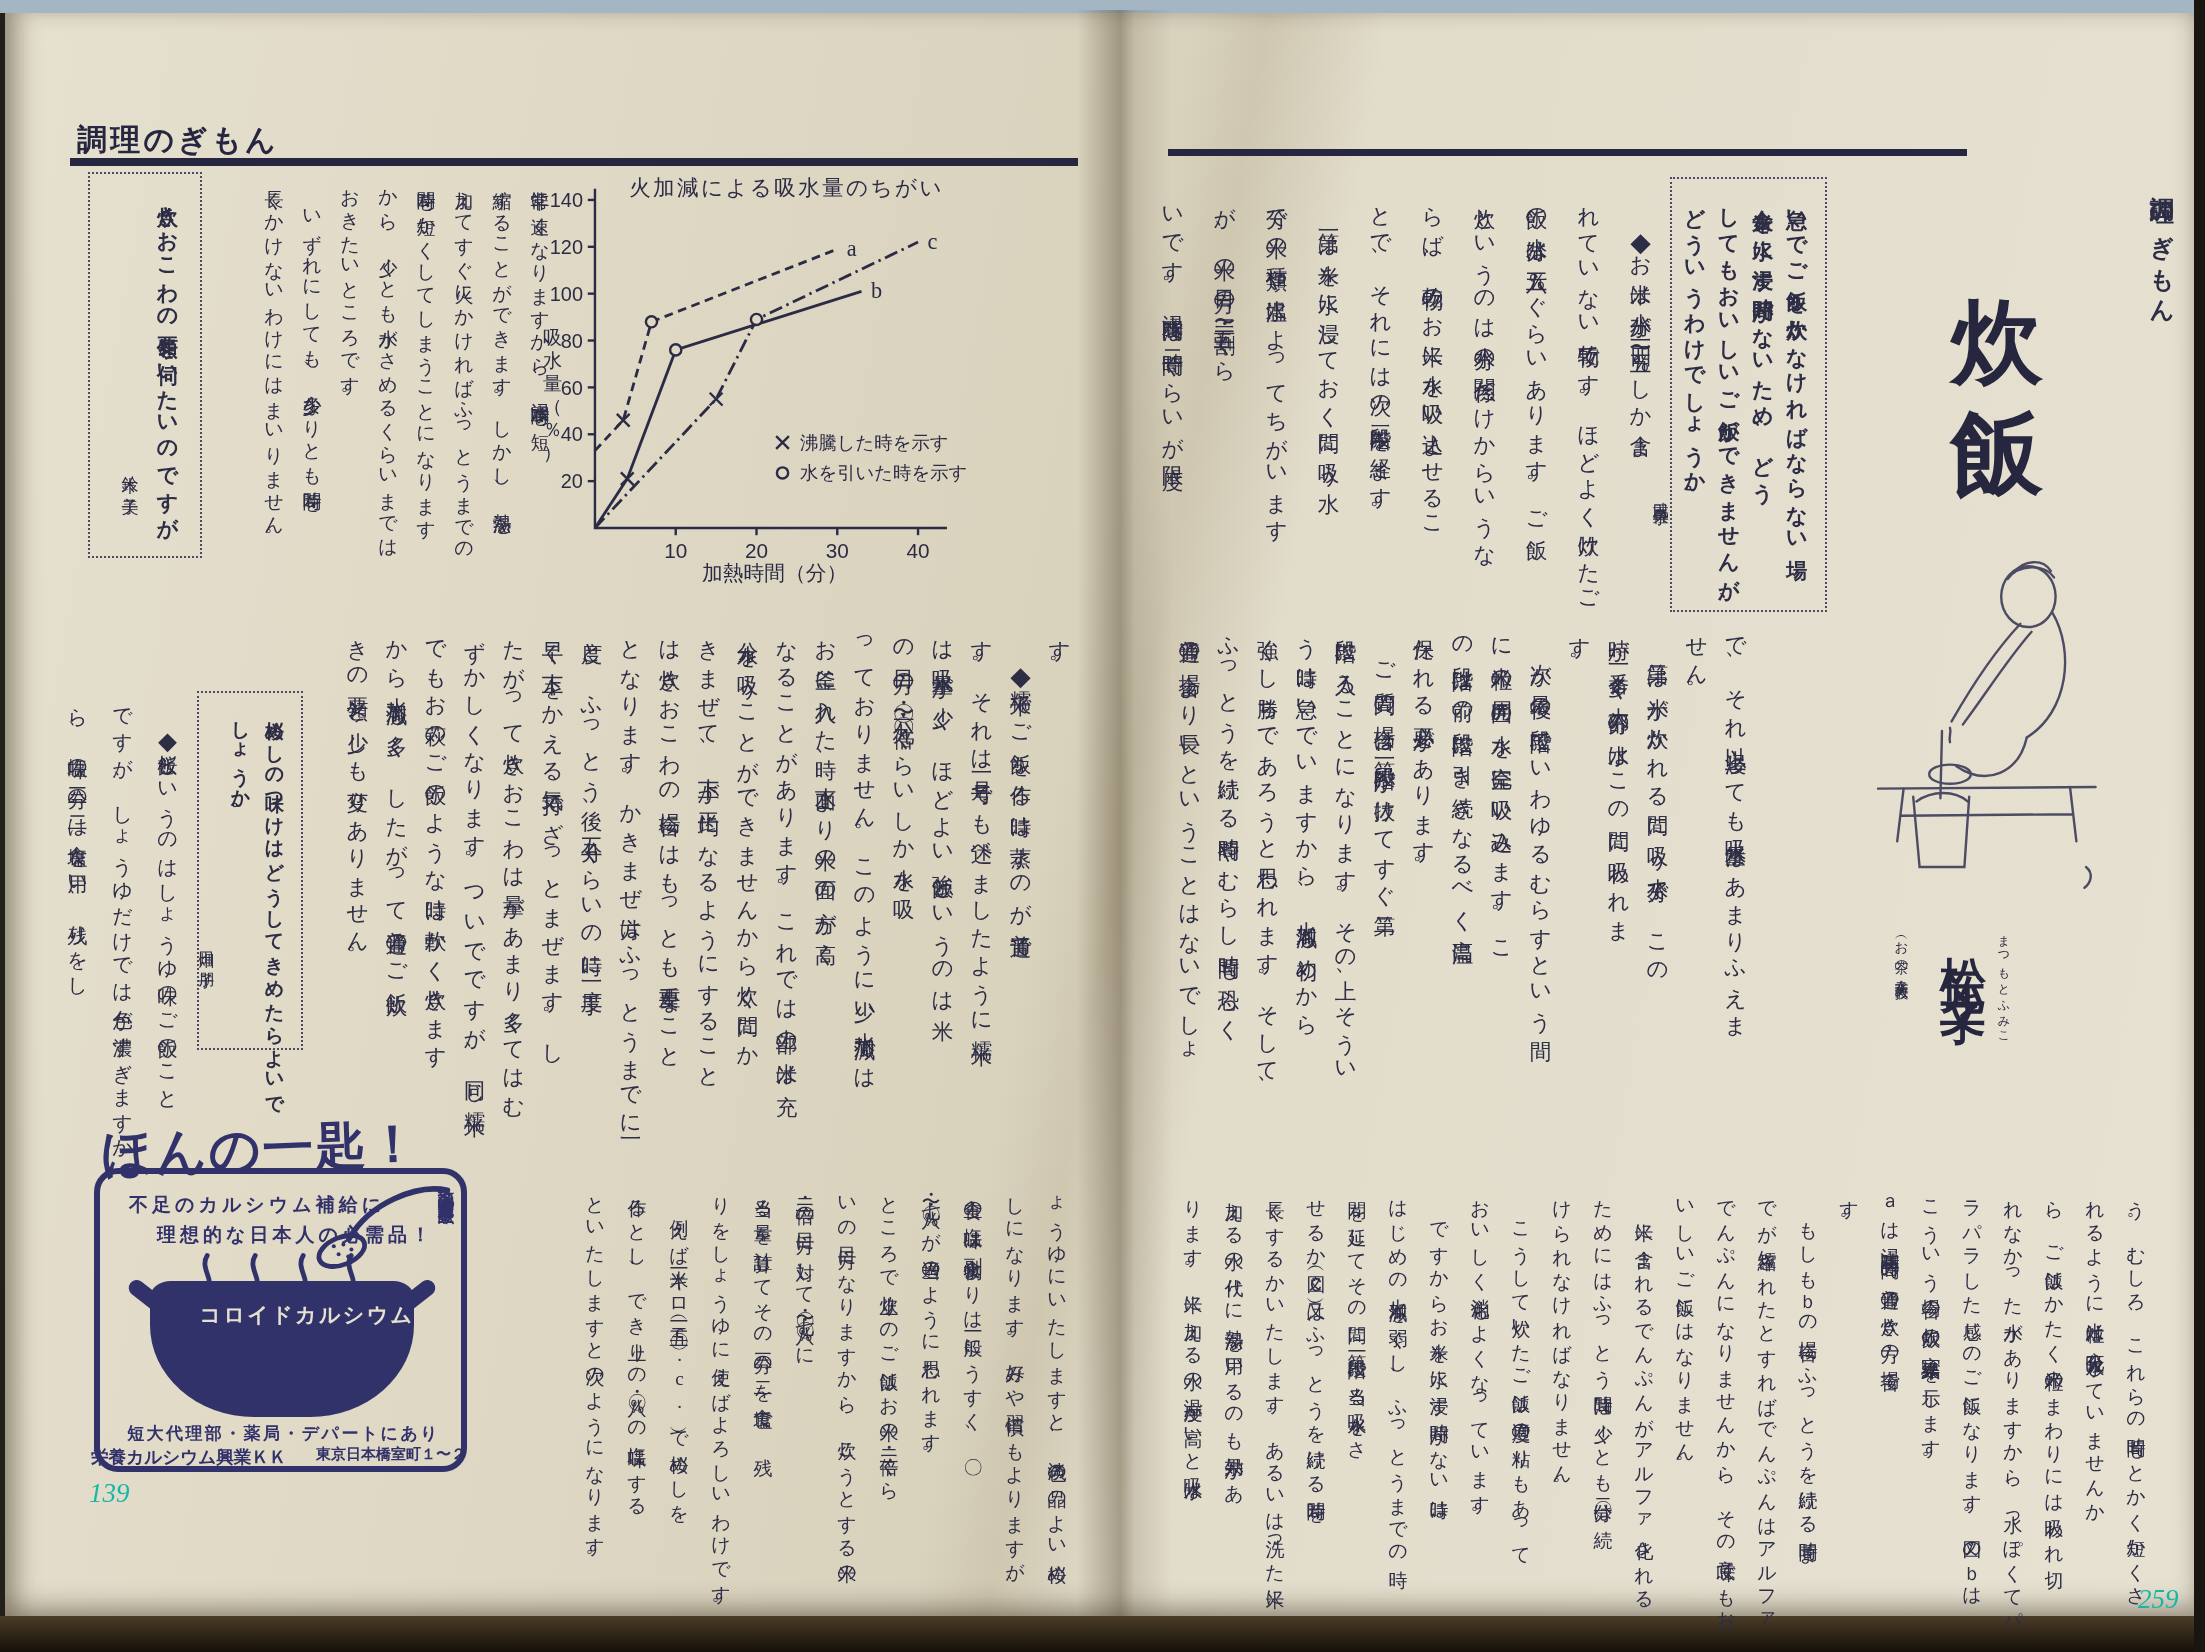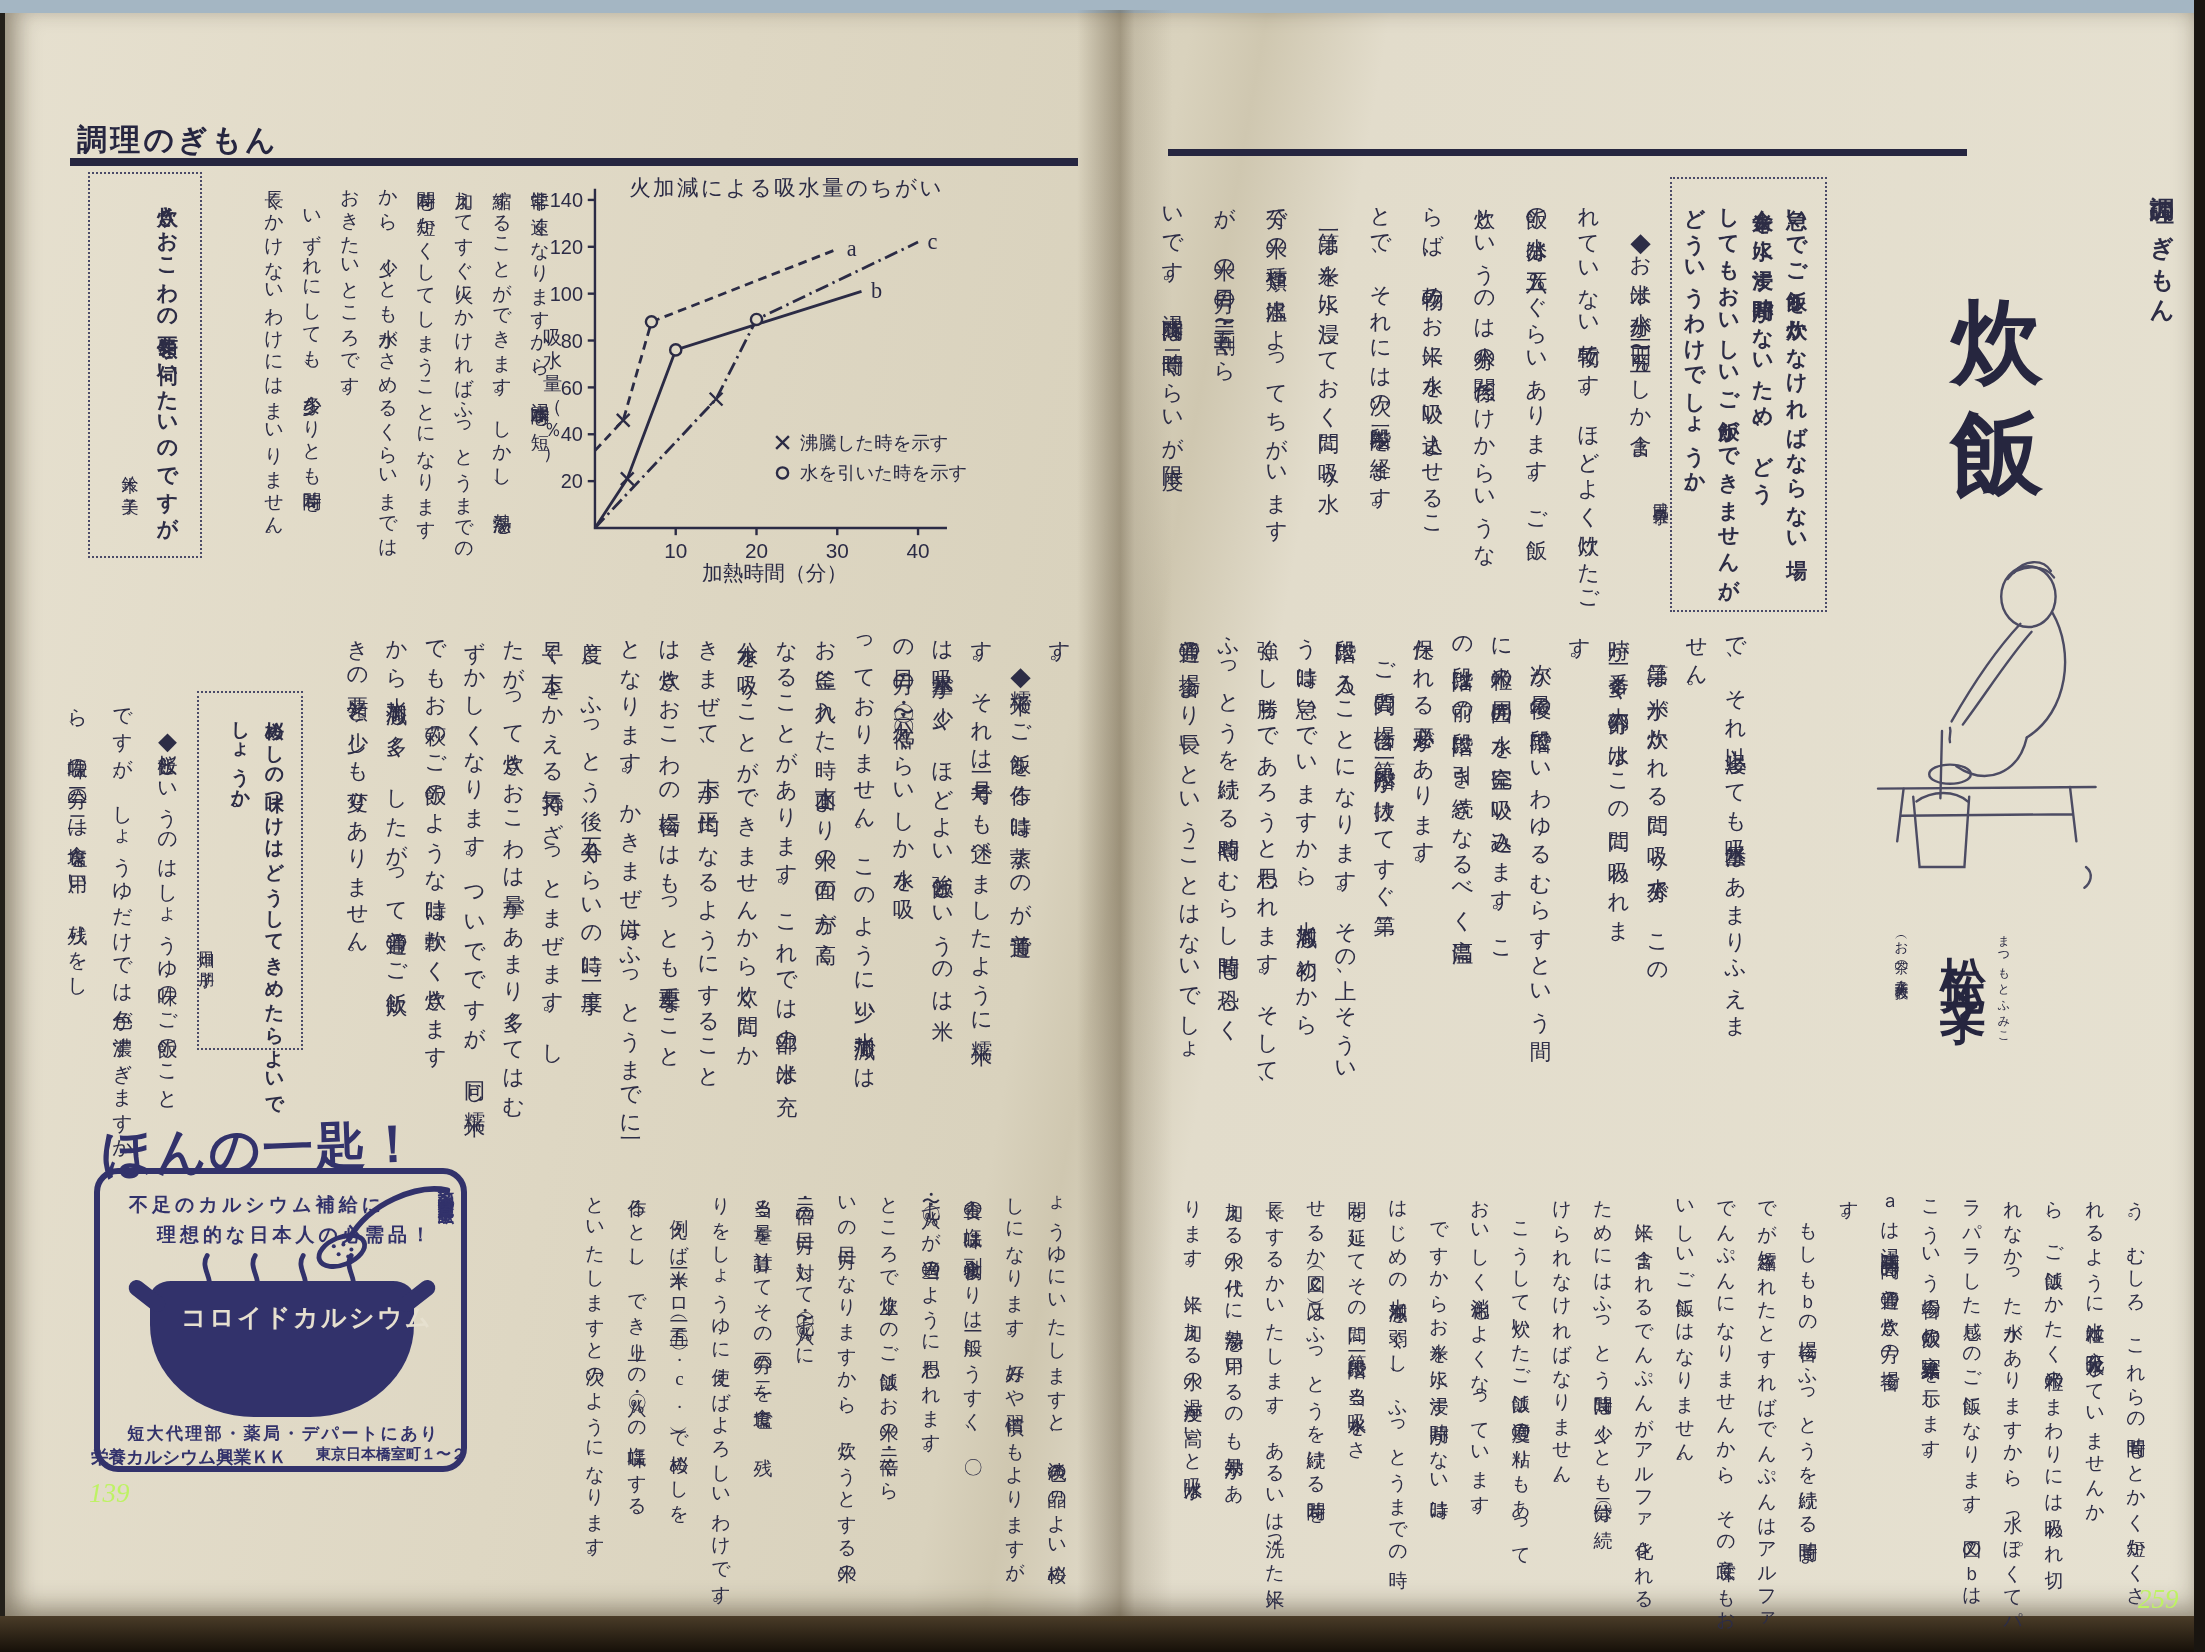--- a/index.html
+++ b/index.html
@@ -12,21 +12,21 @@
   .book{position:absolute;left:4.8px;top:9.6px;width:2192px;height:1611px;
         background:linear-gradient(100deg,#e6e0cf 0%,#ded7c3 30%,#d9d2bd 48%,#cfc7b0 51%,#e2dccb 56%,#e6e1d1 100%);
         box-shadow:inset 0 -14.4px 24px rgba(40,28,10,.35), inset 14.4px 0 22.4px rgba(40,28,10,.25);}
   .spine{position:absolute;left:1077px;top:9.6px;width:96px;height:1611px;
          background:linear-gradient(to right,rgba(70,55,30,0),rgba(70,55,30,.38) 45%,rgba(70,55,30,.15) 60%,rgba(70,55,30,0));}
   .vband{position:absolute;writing-mode:vertical-rl;text-orientation:upright;color:#2d2d46;}
   .vband > div{white-space:nowrap;}
   .hrule{position:absolute;background:#262640;}
   .qbox{position:absolute;border:2.4px dotted #4a4a68;background:transparent;}
   .sig{font-weight:400;}
-  .pagenum{position:absolute;font-style:italic;color:#bef264;font-family:"Liberation Serif",serif;}
+  .pagenum{position:absolute;font-style:italic;color:#14b8a6;font-family:"Liberation Serif",serif;}
   .adbox{position:absolute;border:6.4px solid #32326b;border-radius:24px;}
   .ad-ink{color:#32326b;}
   .sans{font-family:"Liberation Sans",sans-serif;}
   .pot{position:absolute;background:#32326b;border-radius:21px 21px 104px 104px / 16px 16px 92px 92px;}
   .pot-handle{position:absolute;width:42px;height:16px;background:#32326b;border-radius:8px;}
   svg{display:block;}
 </style>
 </head>
 <body>
 
@@ -183,21 +183,21 @@
       <path d="M14,55 C24,42 4,28 14,12"></path>
       <path d="M74,55 C84,42 64,28 74,12"></path>
       <path d="M134,55 C144,42 124,28 134,12"></path>
       <path d="M194,55 C204,42 184,28 194,12"></path>
     </g>
   </svg>
 
   <div class="pot" style="left:150px;top:1281px;width:264px;height:136px;"></div>
   <div class="pot-handle" style="left:126px;top:1288px;transform:rotate(38deg);"></div>
   <div class="pot-handle" style="left:396px;top:1288px;transform:rotate(-38deg);"></div>
-  <div class="sans" style="position:absolute;left:150px;top:1301px;width:314px;text-align:center;color:#e6e0cf;font-size:25px;font-weight:bold;letter-spacing:2.4px;">コロイドカルシウム</div>
+  <div class="sans" style="position:absolute;left:150px;top:1301px;width:314px;text-align:center;color:#e6e0cf;font-size:21px;font-weight:bold;letter-spacing:2.4px;">コロイドカルシウム</div>
 
   <div class="sans ad-ink" style="position:absolute;left:120px;top:1422px;width:320px;text-align:right;font-size:17px;font-weight:bold;letter-spacing:2.4px;">短大代理部・薬局・デパートにあり</div>
   <div class="sans ad-ink" style="position:absolute;left:91px;top:1445px;font-size:17.6px;font-weight:bold;">栄養カルシウム興業ＫＫ</div>
   <div class="sans ad-ink" style="position:absolute;left:316px;top:1445px;font-size:15px;font-weight:bold;">東京日本橋室町１〜２</div>
   <div class="vband ad-ink" style="right:1747px;top:1176px;height:284px;font-size:16px;letter-spacing:1.6px;line-height:24px;font-weight:bold;">
     <div>誌名記入御申越次第見本文献呈</div>
   </div>
 
   <div class="pagenum" style="left:89px;top:1478px;font-size:27px;">139</div>
 

